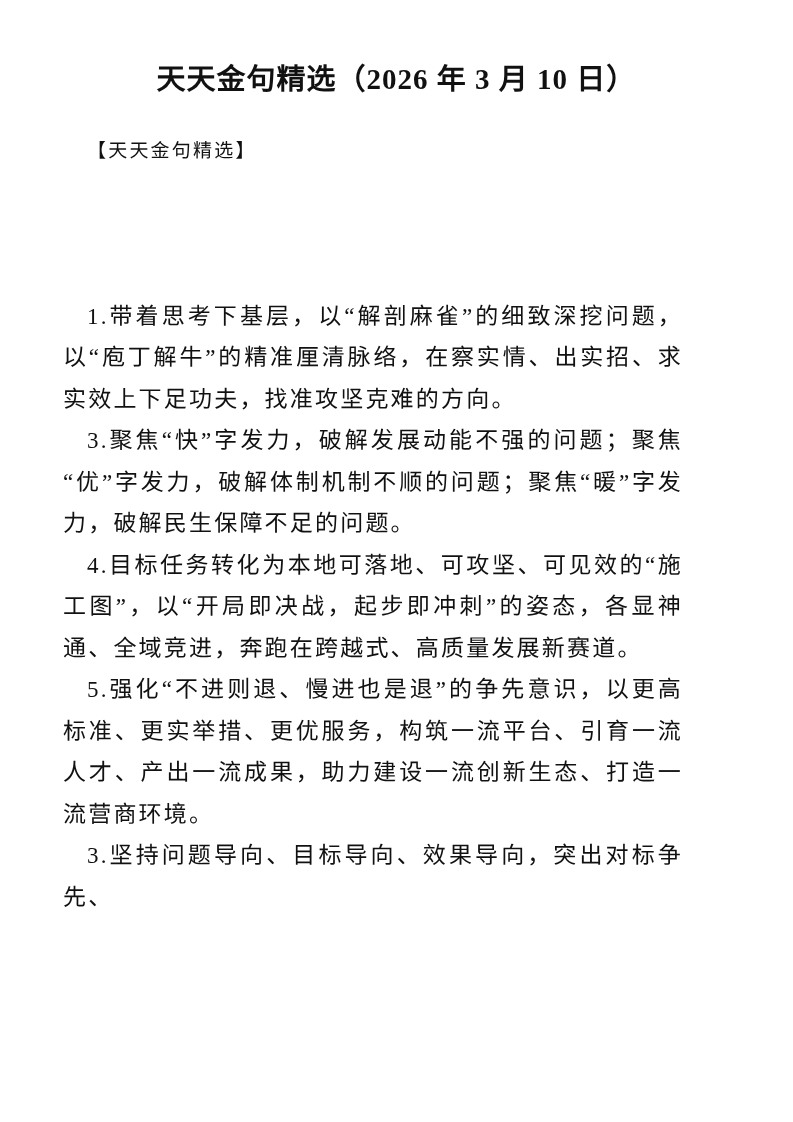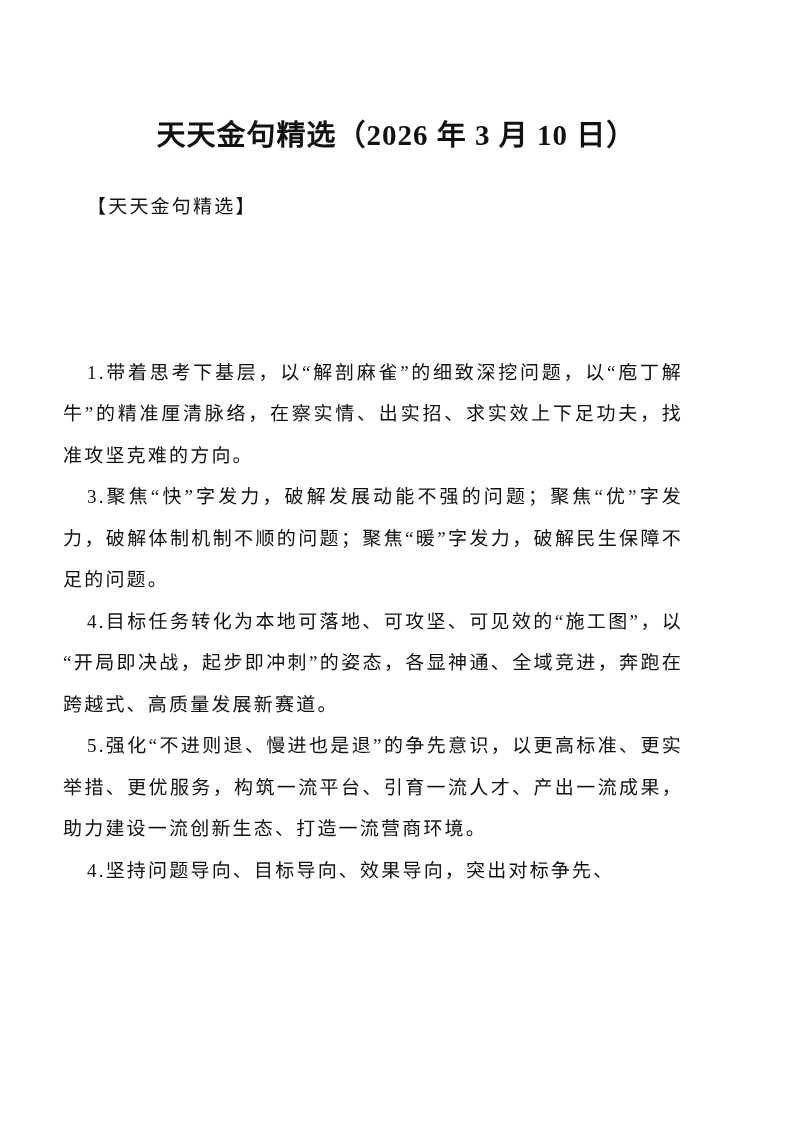--- a/index.html
+++ b/index.html
@@ -12,21 +12,21 @@
     position: relative;
     width: 793px;
     height: 1122px;
     margin: 0 auto;
     background: #ffffff;
     overflow: hidden;
     color: #111111;
     font-family: "Liberation Serif", "DejaVu Serif", serif;
   }
   .doc-title {
-    padding-top: 117px;
+    padding-top: 61px;
     margin: 0 40px;
     text-align: center;
     font-size: 29px;
     line-height: 36px;
     font-weight: bold;
     letter-spacing: 1px;
     white-space: nowrap;
   }
   .doc-body {
     margin-left: 63px;
@@ -37,21 +37,21 @@
     font-size: 19px;
     line-height: 41.5px;
     text-indent: 24px;
     letter-spacing: 2.2px;
   }
   .paragraphs {
     margin-top: 124px;
   }
   .paragraphs p {
     margin: 0;
-    font-size: 19px;
+    font-size: 23px;
     line-height: 41.5px;
     text-align: justify;
     text-justify: inter-ideograph;
     text-indent: 24px;
     letter-spacing: 2.2px;
   }
 </style>
 </head>
 <body>
 
@@ -59,16 +59,16 @@
   <h1 class="doc-title">天天金句精选（2026 年 3 月 10 日）</h1>
 
   <div class="doc-body">
     <div class="section-header">【天天金句精选】</div>
 
     <div class="paragraphs">
       <p>1.带着思考下基层，以“解剖麻雀”的细致深挖问题，以“庖丁解牛”的精准厘清脉络，在察实情、出实招、求实效上下足功夫，找准攻坚克难的方向。</p>
       <p>3.聚焦“快”字发力，破解发展动能不强的问题；聚焦“优”字发力，破解体制机制不顺的问题；聚焦“暖”字发力，破解民生保障不足的问题。</p>
       <p>4.目标任务转化为本地可落地、可攻坚、可见效的“施工图”，以“开局即决战，起步即冲刺”的姿态，各显神通、全域竞进，奔跑在跨越式、高质量发展新赛道。</p>
       <p>5.强化“不进则退、慢进也是退”的争先意识，以更高标准、更实举措、更优服务，构筑一流平台、引育一流人才、产出一流成果，助力建设一流创新生态、打造一流营商环境。</p>
-      <p>4.坚持问题导向、目标导向、效果导向，突出对标争先、</p>
+      <p>3.坚持问题导向、目标导向、效果导向，突出对标争先、</p>
     </div>
   </div>
 </div>
 
 </body></html>

